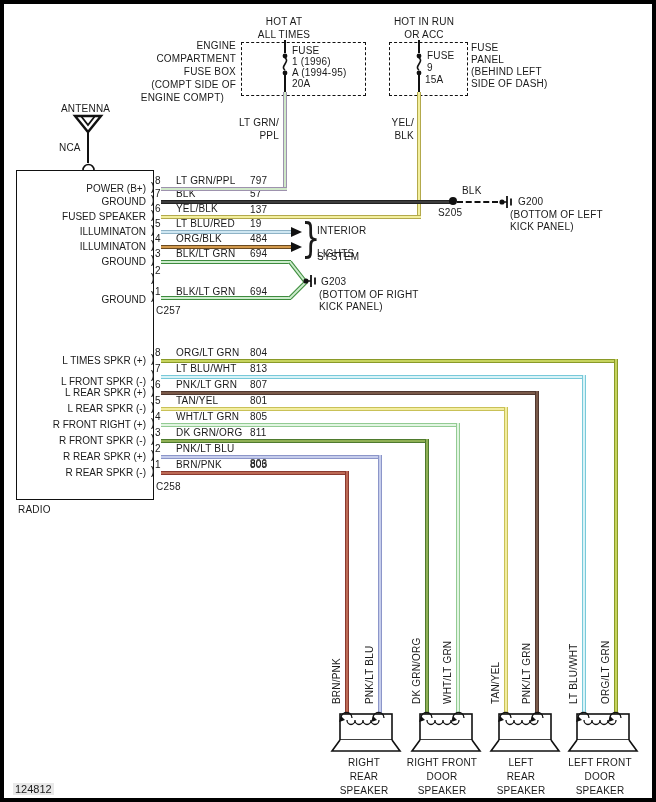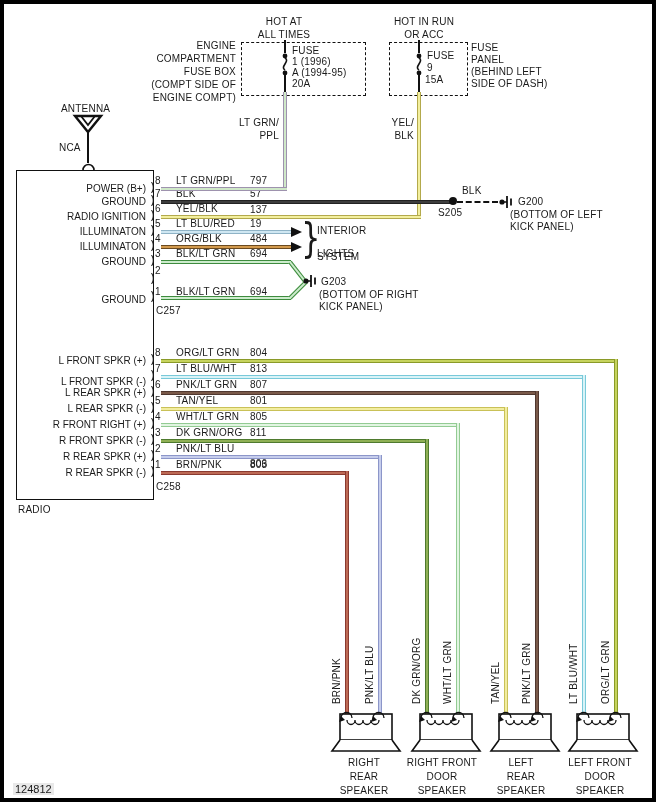--- a/index.html
+++ b/index.html
@@ -40,21 +40,21 @@
   <div class="t tc" style="left:230px;top:12px;width:100px">HOT AT</div>
   <div class="t tc" style="left:230px;top:25px;width:100px">ALL TIMES</div>
   <div class="t tc" style="left:372px;top:12px;width:96px">HOT IN RUN</div>
   <div class="t tc" style="left:372px;top:25px;width:96px">OR ACC</div>
 
   <div class="fusebox" style="left:237px;top:38px;width:123px;height:52px"></div>
   <div class="t tr" style="left:120px;top:36px;width:112px">ENGINE</div>
   <div class="t tr" style="left:120px;top:49px;width:112px">COMPARTMENT</div>
   <div class="t tr" style="left:120px;top:62px;width:112px">FUSE BOX</div>
   <div class="t tr" style="left:120px;top:75px;width:112px">(COMPT SIDE OF</div>
-  <div class="t tr" style="left:120px;top:88px;width:112px">ENGINE COMPT)</div>
+  <div class="t tr" style="left:108px;top:88px;width:112px">ENGINE COMPT)</div>
   <svg style="left:275px;top:36px" width="12" height="54" viewBox="0 0 12 54">
     <line x1="6" y1="0" x2="6" y2="13" stroke="#111" stroke-width="2"></line>
     <circle cx="6" cy="16" r="2.4" fill="#111"></circle>
     <path d="M6,18 C11.5,21 0.5,27 6,30" fill="none" stroke="#111" stroke-width="1.6"></path>
     <circle cx="6" cy="33" r="2.4" fill="#111"></circle>
     <line x1="6" y1="35" x2="6" y2="54" stroke="#111" stroke-width="2"></line>
   </svg>
   <div class="t" style="left:288px;top:41px">FUSE</div>
   <div class="t" style="left:288px;top:52px">1  (1996)</div>
   <div class="t" style="left:288px;top:63px">A  (1994-95)</div>
@@ -92,21 +92,21 @@
   <div class="t" style="left:55px;top:138px">NCA</div>
   <svg style="left:78px;top:157px" width="13" height="9" viewBox="0 0 13 9">
     <path d="M1,9 A5.5,5.5 0 0 1 12,9" fill="none" stroke="#111" stroke-width="1.6"></path>
   </svg>
 
   <div class="radiobox"></div>
   <div class="t" style="left:14px;top:500px">RADIO</div>
 
   <div class="fn" style="top:179px">POWER (B+)</div>
   <div class="fn" style="top:192px">GROUND</div>
-  <div class="fn" style="top:207px">RADIO IGNITION</div>
+  <div class="fn" style="top:207px">FUSED SPEAKER</div>
   <div class="fn" style="top:222px">ILLUMINATON</div>
   <div class="fn" style="top:237px">ILLUMINATON</div>
   <div class="fn" style="top:252px">GROUND</div>
   <div class="fn" style="top:290px">GROUND</div>
 
   <div class="hook" style="top:177px">)</div>
   <div class="hook" style="top:190px">)</div>
   <div class="hook" style="top:205px">)</div>
   <div class="hook" style="top:220px">)</div>
   <div class="hook" style="top:235px">)</div>
@@ -172,21 +172,21 @@
   <svg style="left:299px;top:269px" width="16" height="16" viewBox="0 0 16 16">
     <circle cx="3" cy="8" r="2.6" fill="#111"></circle>
     <line x1="3" y1="8" x2="8" y2="8" stroke="#111" stroke-width="1.5"></line>
     <line x1="8" y1="2" x2="8" y2="14" stroke="#111" stroke-width="1.8"></line>
     <line x1="12" y1="4.5" x2="12" y2="11.5" stroke="#111" stroke-width="1.8"></line>
   </svg>
   <div class="t" style="left:317px;top:272px">G203</div>
   <div class="t" style="left:315px;top:285px">(BOTTOM OF RIGHT</div>
   <div class="t" style="left:315px;top:297px">KICK PANEL)</div>
 
-  <div class="fn" style="top:351px">L FRONT SPKR (+)</div>
+  <div class="fn" style="top:351px">L TIMES SPKR (+)</div>
   <div class="fn" style="top:372px">L FRONT SPKR (-)</div>
   <div class="fn" style="top:383px">L REAR SPKR (+)</div>
   <div class="fn" style="top:399px">L REAR SPKR (-)</div>
   <div class="fn" style="top:415px">R FRONT RIGHT (+)</div>
   <div class="fn" style="top:431px">R FRONT SPKR (-)</div>
   <div class="fn" style="top:447px">R REAR SPKR (+)</div>
   <div class="fn" style="top:463px">R REAR SPKR (-)</div>
 
   <div class="hook" style="top:349px">)</div>
   <div class="hook" style="top:365px">)</div>

